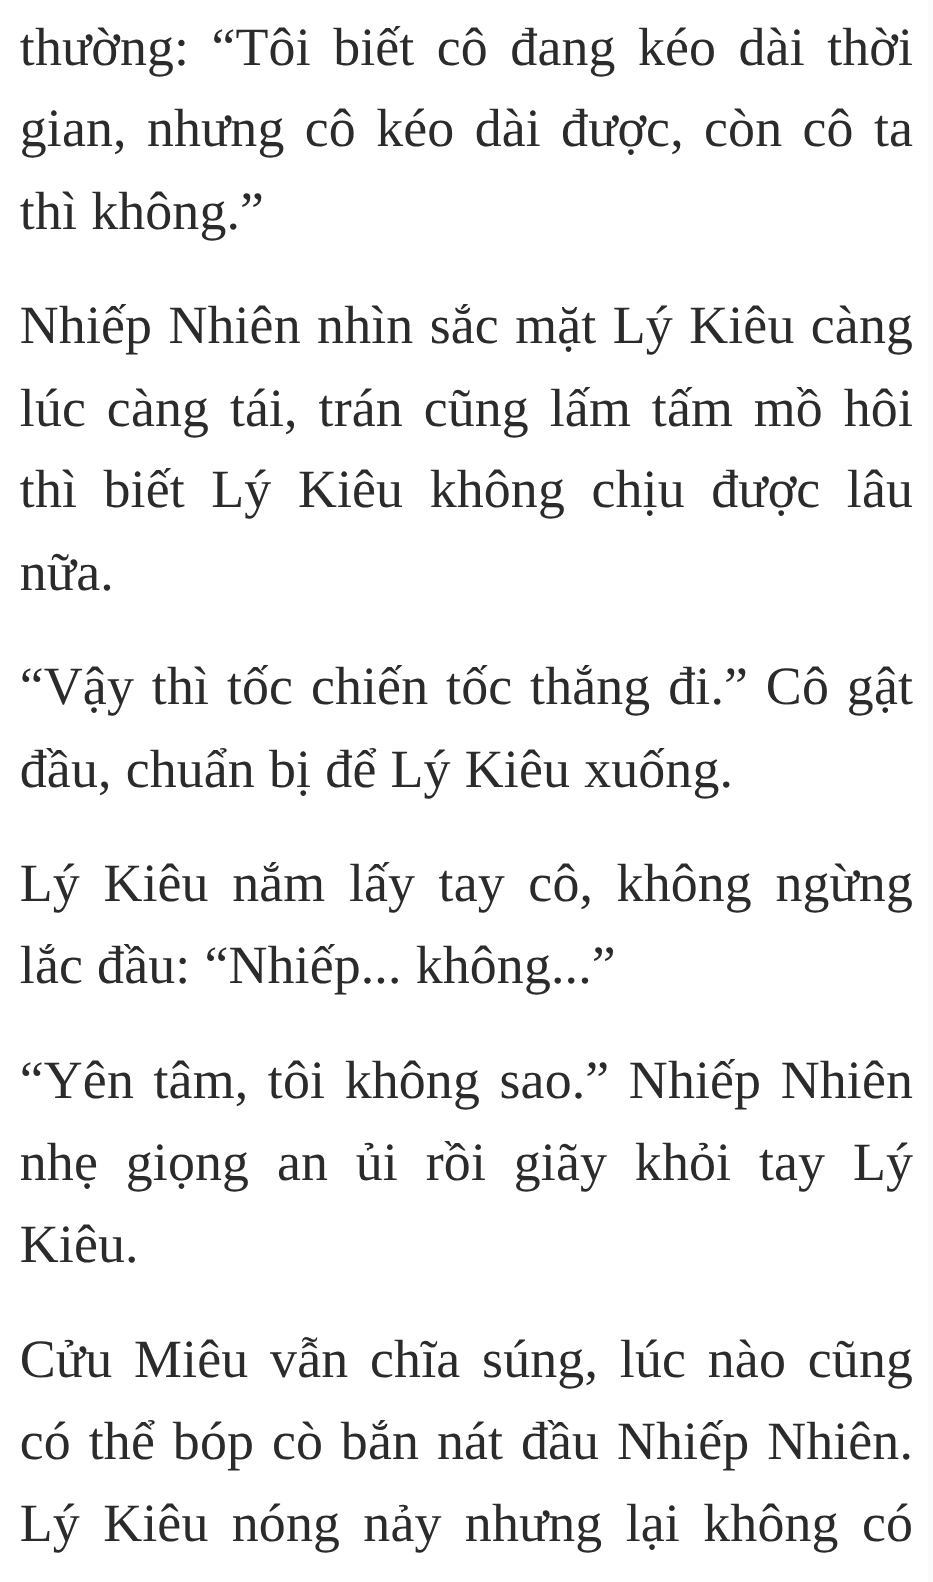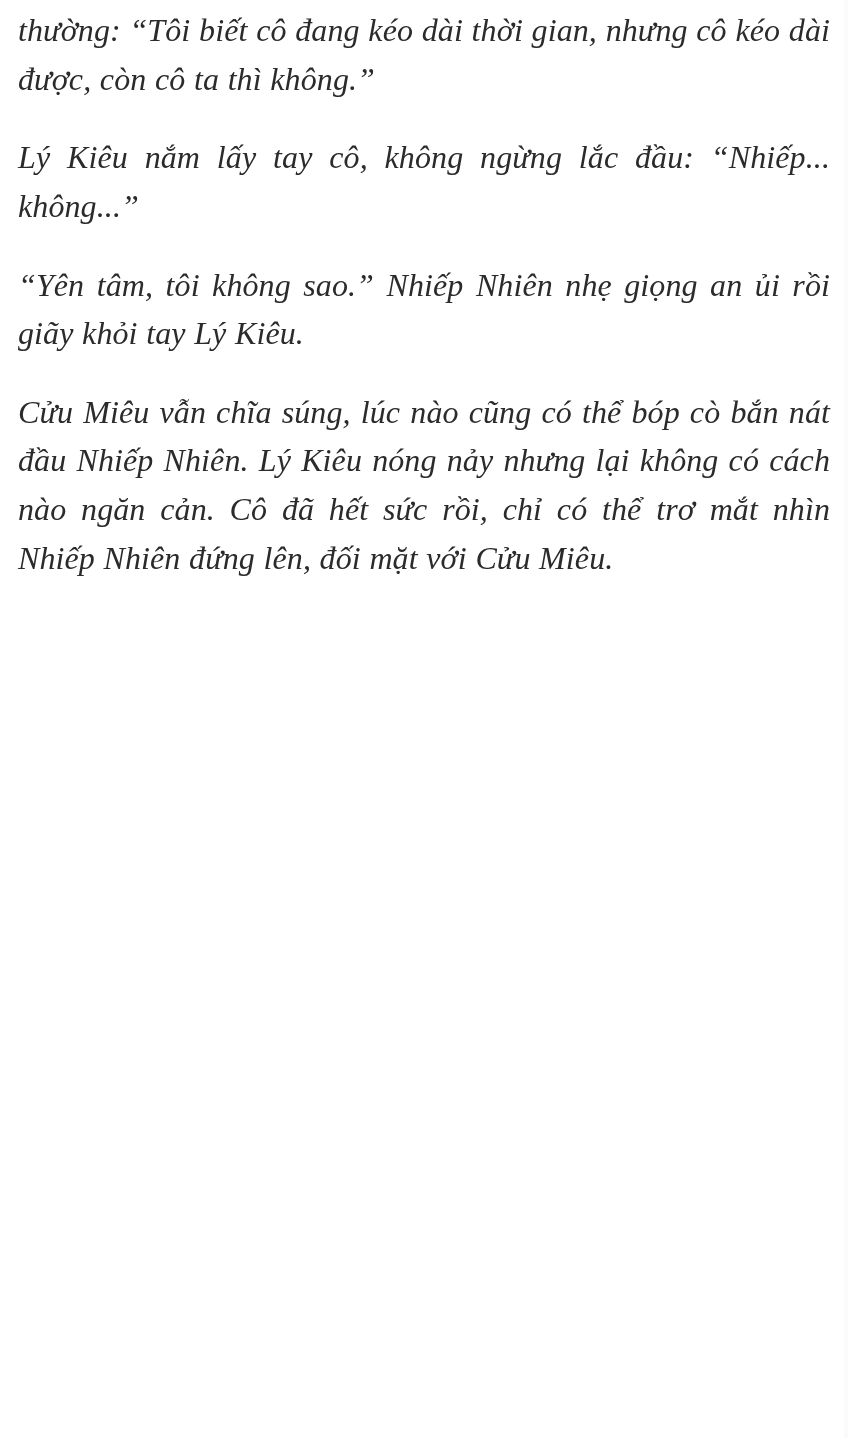--- a/index.html
+++ b/index.html
@@ -17,29 +17,28 @@
     min-height: 1438px;
     box-sizing: border-box;
     padding: 6px 18px 10px 18px;
     background: #ffffff;
     position: relative;
   }
   .reader-body {
     display: block;
   }
   .para {
-    font-size: 32px;
+    font-size: 49px;
     line-height: 1.52;
     color: #2b2b2b;
     text-align: justify;
     text-justify: inter-word;
     margin: 0 0 30px 0;
     letter-spacing: 0.1px;
     word-spacing: 0.5px;
-    font-style: italic;
   }
   .para:last-child {
     margin-bottom: 0;
   }
   .para.no-indent {
     text-indent: 0;
   }
   
   .edge-strip {
     position: absolute;
@@ -49,18 +48,20 @@
     height: 100%;
     background: #fbfbfb;
   }
 </style>
 </head>
 <body>
 
 <div class="page">
   <div class="reader-body">
     <p class="para no-indent">thường: “Tôi biết cô đang kéo dài thời gian, nhưng cô kéo dài được, còn cô ta thì không.”</p>
+    <p class="para no-indent">Nhiếp Nhiên nhìn sắc mặt Lý Kiêu càng lúc càng tái, trán cũng lấm tấm mồ hôi thì biết Lý Kiêu không chịu được lâu nữa.</p>
+    <p class="para no-indent">“Vậy thì tốc chiến tốc thắng đi.” Cô gật đầu, chuẩn bị để Lý Kiêu xuống.</p>
     <p class="para no-indent">Lý Kiêu nắm lấy tay cô, không ngừng lắc đầu: “Nhiếp... không...”</p>
     <p class="para no-indent">“Yên tâm, tôi không sao.” Nhiếp Nhiên nhẹ giọng an ủi rồi giãy khỏi tay Lý Kiêu.</p>
     <p class="para no-indent">Cửu Miêu vẫn chĩa súng, lúc nào cũng có thể bóp cò bắn nát đầu Nhiếp Nhiên. Lý Kiêu nóng nảy nhưng lại không có cách nào ngăn cản. Cô đã hết sức rồi, chỉ có thể trơ mắt nhìn Nhiếp Nhiên đứng lên, đối mặt với Cửu Miêu.</p>
   </div>
   <div class="edge-strip"></div>
 </div>
 
 </body></html>

